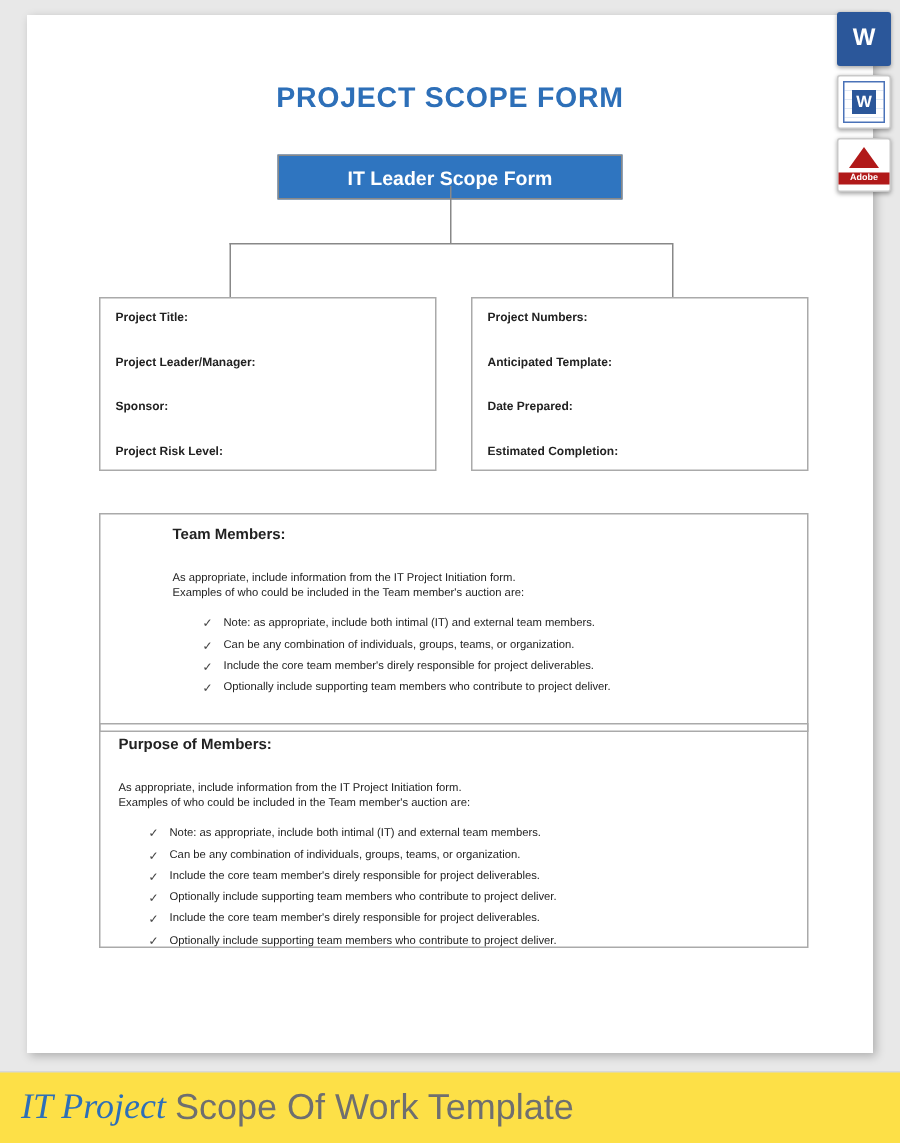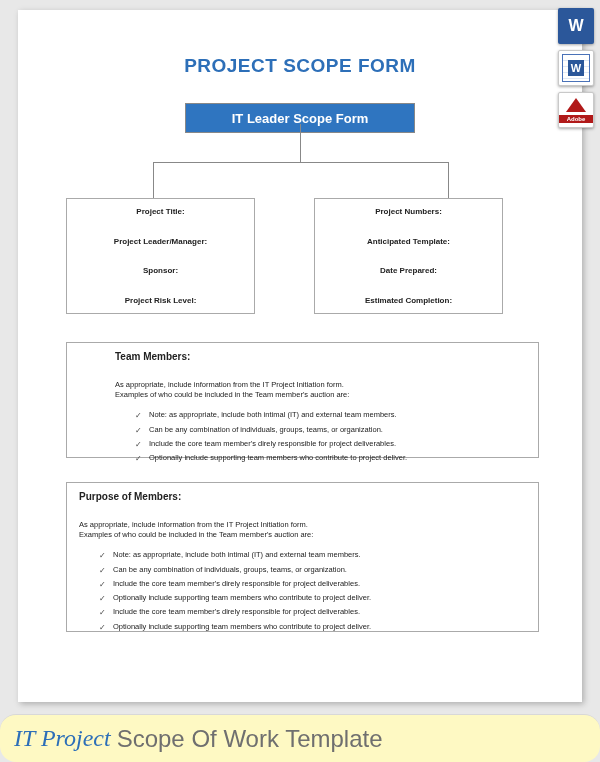--- a/index.html
+++ b/index.html
@@ -130,42 +130,41 @@
   .vline2b {
     position: absolute;
     top: 152px;
     left: 430px;
     width: 1px; height: 36px;
     background: #888;
   }
   .info-box {
     position: absolute;
     top: 188px;
-    width: 189px;
+    width: 225px;
     height: 116px;
     border: 1px solid #aaa;
     padding: 8px 10px;
     font-size: 8px;
     font-weight: bold;
     color: #222;
     display: flex;
     flex-direction: column;
     justify-content: space-between;
-    align-items: center;
   }
   .info-box.left { left: 48px; }
   .info-box.right { left: 296px; }
   .section-box {
     position: absolute;
     left: 48px;
     width: 473px;
     border: 1px solid #aaa;
     padding: 8px 12px 10px;
   }
-  .section-box.team { top: 332px; height: 116px; padding-left: 48px; }
+  .section-box.team { top: 332px; height: 146px; padding-left: 48px; }
   .section-box.purpose { top: 472px; height: 150px; }
   .section-title {
     font-size: 10px;
     font-weight: bold;
     color: #222;
   }
   .section-intro {
     font-size: 7.5px;
     color: #222;
     line-height: 1.35;
@@ -186,26 +185,25 @@
     content: "✓";
     position: absolute;
     left: 0;
     color: #444;
     font-size: 8px;
   }
   .footer {
     position: absolute;
     left: 0; right: 0; bottom: 0;
     height: 48px;
-    background: #fef9c3;
+    background: #fde047;
     border-top: 1px solid #d8d8d8;
     display: flex;
     align-items: center;
     padding-left: 14px;
-    border-radius: 16px;
   }
   .footer-strong {
     color: #2d6fb8;
     font-size: 24px;
     font-weight: 400;
     font-style: italic;
     font-family: Georgia, 'Times New Roman', serif;
   }
   .footer-rest {
     color: #6f6f6f;

